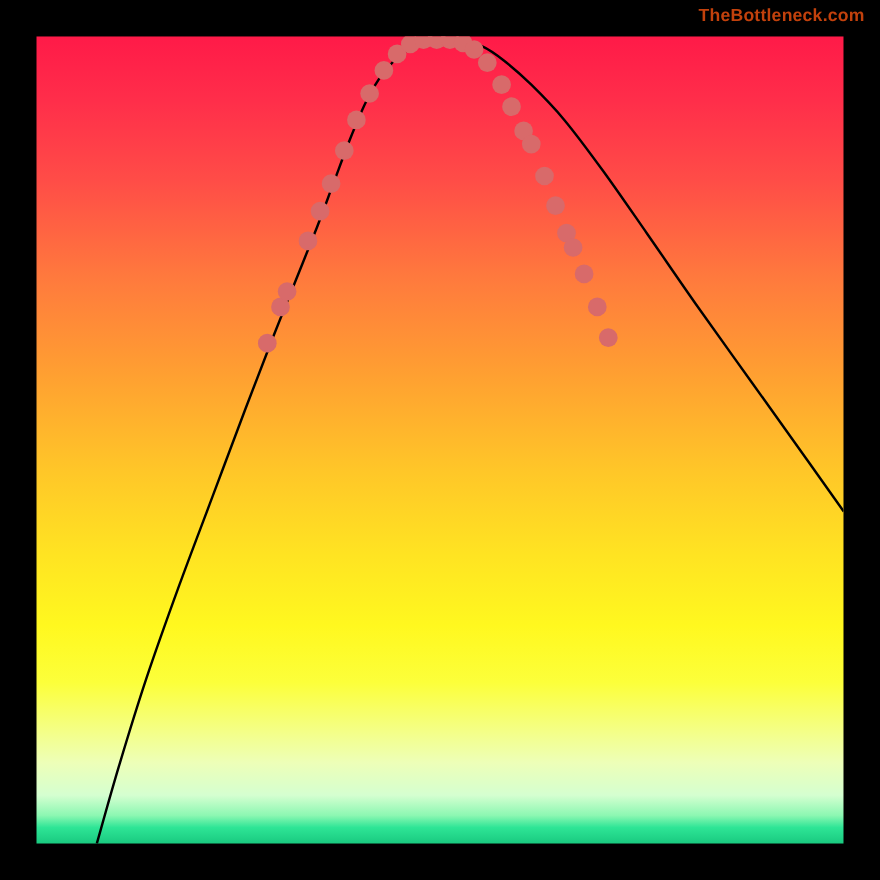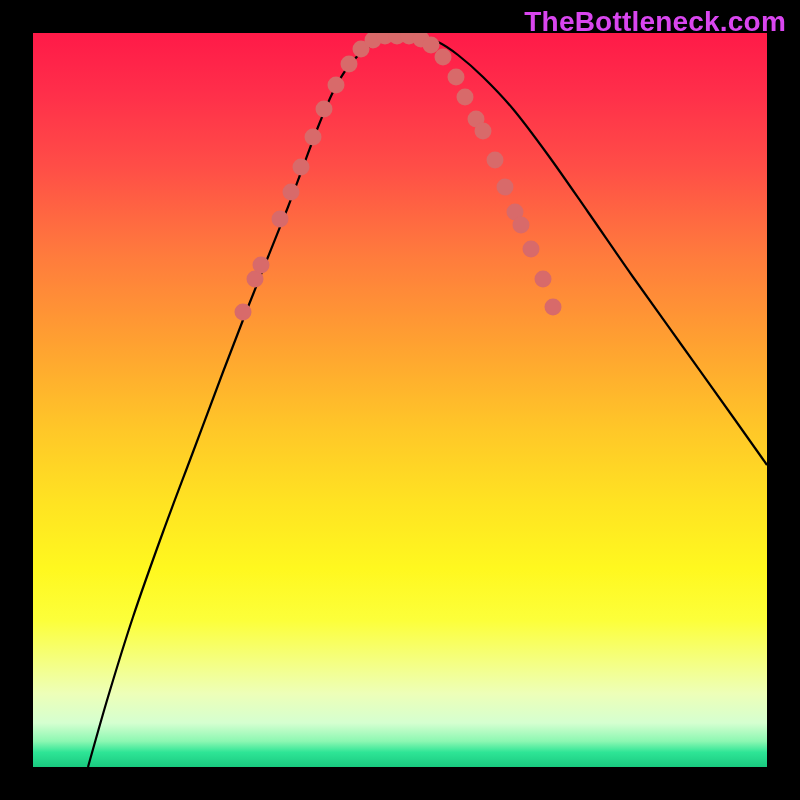--- a/index.html
+++ b/index.html
@@ -44,22 +44,22 @@
       #d5ffd0 94%,
       #8cf7b2 96.5%,
       #2ee596 98%,
       #19c97f 100%
     );
   }
   .watermark {
     position: absolute;
     top: 6px;
     right: 14px;
-    color: #d946ef;
-    font-size: 28px;
+    color: #c2410c;
+    font-size: 16px;
     font-weight: 600;
     letter-spacing: 0.2px;
     user-select: none;
   }
   svg.curve {
     position: absolute;
     inset: 0;
   }
   .marker {
     fill: #d86a6a;

